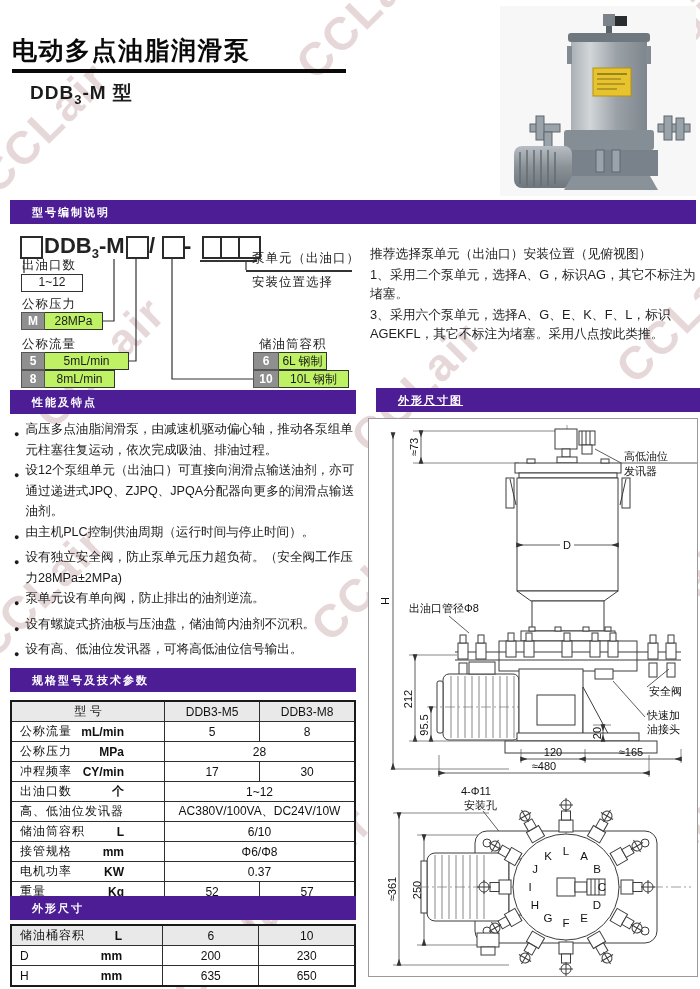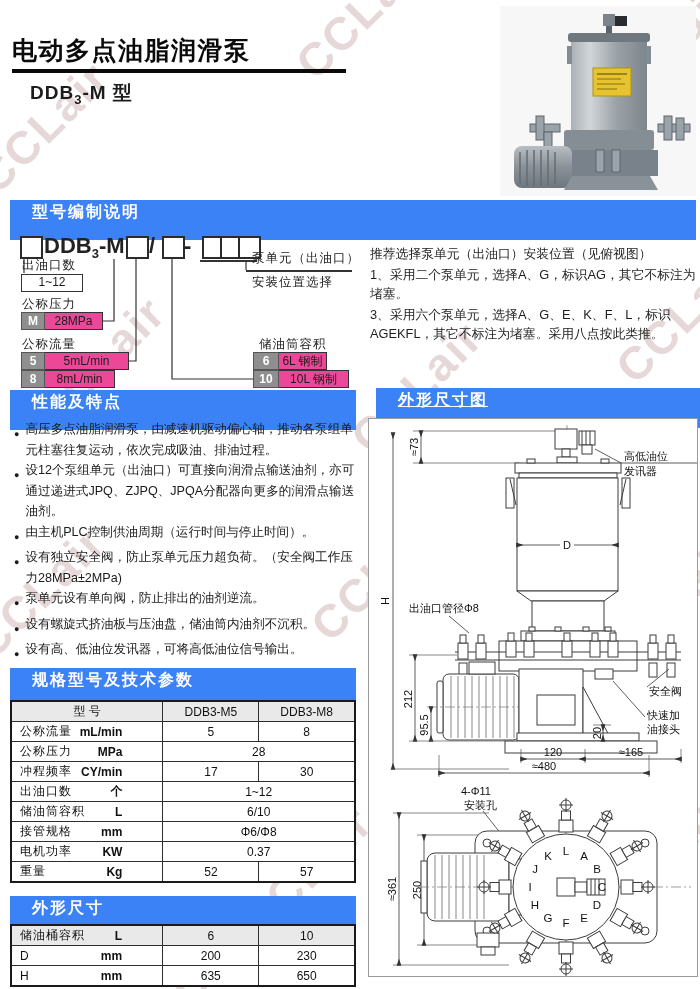--- a/index.html
+++ b/index.html
@@ -9,33 +9,33 @@
   
   .wm{position:absolute;font-size:46px;font-weight:bold;letter-spacing:2px;
       color:rgba(205,178,178,0.50);transform:rotate(-45deg);white-space:nowrap;
       pointer-events:none;z-index:1;}
   
   .title{left:12px;top:34px;font-size:25px;font-weight:bold;letter-spacing:1.5px;color:#0a0a0a;z-index:3;}
   .title-rule{left:12px;top:69px;width:334px;height:4px;background:#0a0a0a;z-index:3;}
   .subtitle{left:30px;top:80px;font-size:19px;font-weight:bold;letter-spacing:1px;z-index:3;}
   .subtitle sub{font-size:13px;}
   
-  .bar{position:absolute;background:#3b82f6;color:#fff;font-size:16px;font-weight:bold;
-       letter-spacing:2px;height:40px;line-height:24px;padding-left:22px;box-sizing:border-box;z-index:4;}
+  .bar{position:absolute;background:#4c1d95;color:#fff;font-size:11px;font-weight:bold;
+       letter-spacing:2px;height:24px;line-height:24px;padding-left:22px;box-sizing:border-box;z-index:4;}
   
   .mcode{left:10px;top:232px;width:690px;height:158px;z-index:4;}
   .mbox{position:absolute;width:19px;height:19px;border:2px solid #2b2b2b;top:4px;background:#fff;}
   .mtext{position:absolute;top:1px;font-size:22px;font-weight:bold;color:#222;}
   .mtext sub{font-size:13px;}
   .dlabel{position:absolute;font-size:12.5px;color:#222;letter-spacing:1px;}
   .obox{position:absolute;border:1.5px solid #333;font-size:12px;text-align:center;background:#fff;box-sizing:border-box;}
   .krow{position:absolute;display:flex;font-size:12px;height:18px;}
   .krow .kc{background:#8f8f8f;color:#fff;font-weight:bold;text-align:center;
             border:1px solid #555;line-height:16px;box-sizing:border-box;}
-  .krow .kv{border:1px solid #333;border-left:none;text-align:center;line-height:16px;box-sizing:border-box;background:#ec4899;}
+  .krow .kv{border:1px solid #333;border-left:none;text-align:center;line-height:16px;box-sizing:border-box;background:#bef264;}
   .uline{position:absolute;background:#333;height:2px;}
   .notes{left:370px;top:244px;width:326px;z-index:4;font-size:12.8px;line-height:19.5px;color:#1e1e1e;}
   .notes p{margin:0 0 1px 0;}
   
   .features{left:12px;top:419px;width:348px;z-index:4;}
   .feat{display:flex;font-size:12.6px;line-height:20.5px;color:#1a1a1a;}
   .feat .blt{flex:none;font-size:9px;padding:5px 6px 0 2px;}
   
   table.ttab{position:absolute;border-collapse:collapse;width:346px;font-size:12px;z-index:4;
              border:2px solid #1a1a1a;background:#fff;}
@@ -272,20 +272,29 @@
           <div class="lblwrap">
             <span class="l">出油口数</span>
             <span class="u">个</span>
           </div>
         </td>
     <td colspan="2">1~12</td>
   </tr>
   <tr>
     <td>
           <div class="lblwrap">
+            <span class="l">高、低油位发讯器</span>
+            <span class="u"></span>
+          </div>
+        </td>
+    <td colspan="2">AC380V/100VA、DC24V/10W</td>
+  </tr>
+  <tr>
+    <td>
+          <div class="lblwrap">
             <span class="l">储油筒容积</span>
             <span class="u">L</span>
           </div>
         </td>
     <td colspan="2">6/10</td>
   </tr>
   <tr>
     <td>
           <div class="lblwrap">
             <span class="l">接管规格</span>

